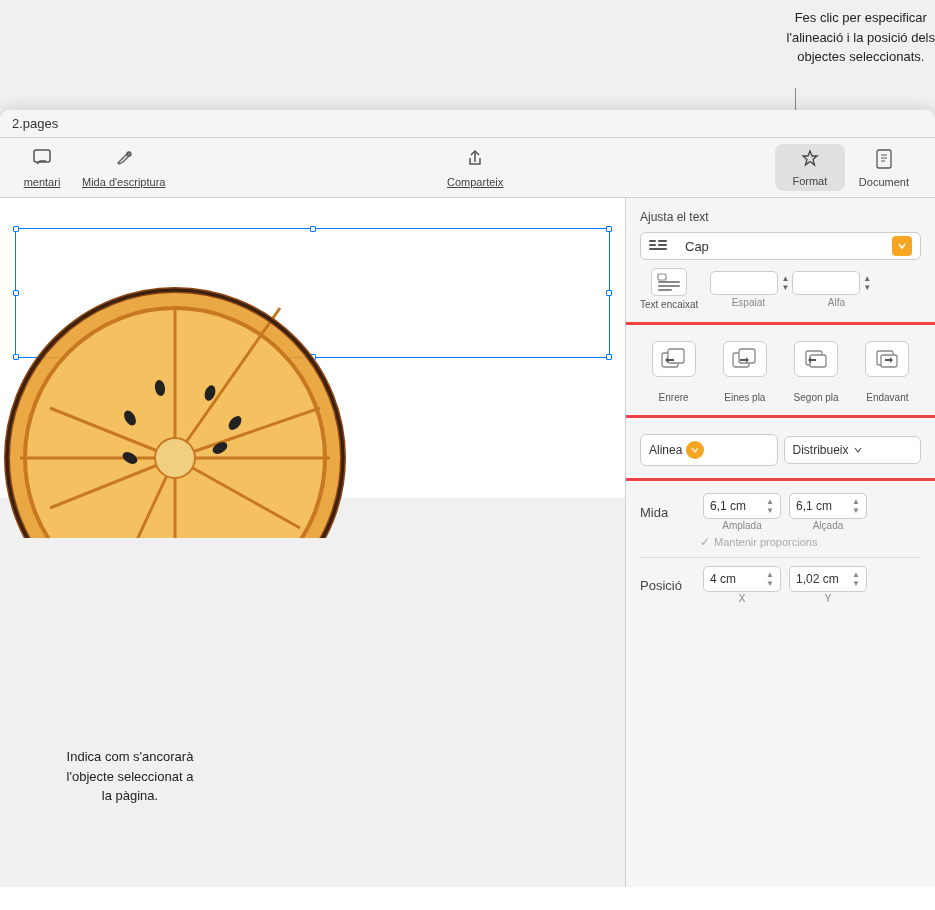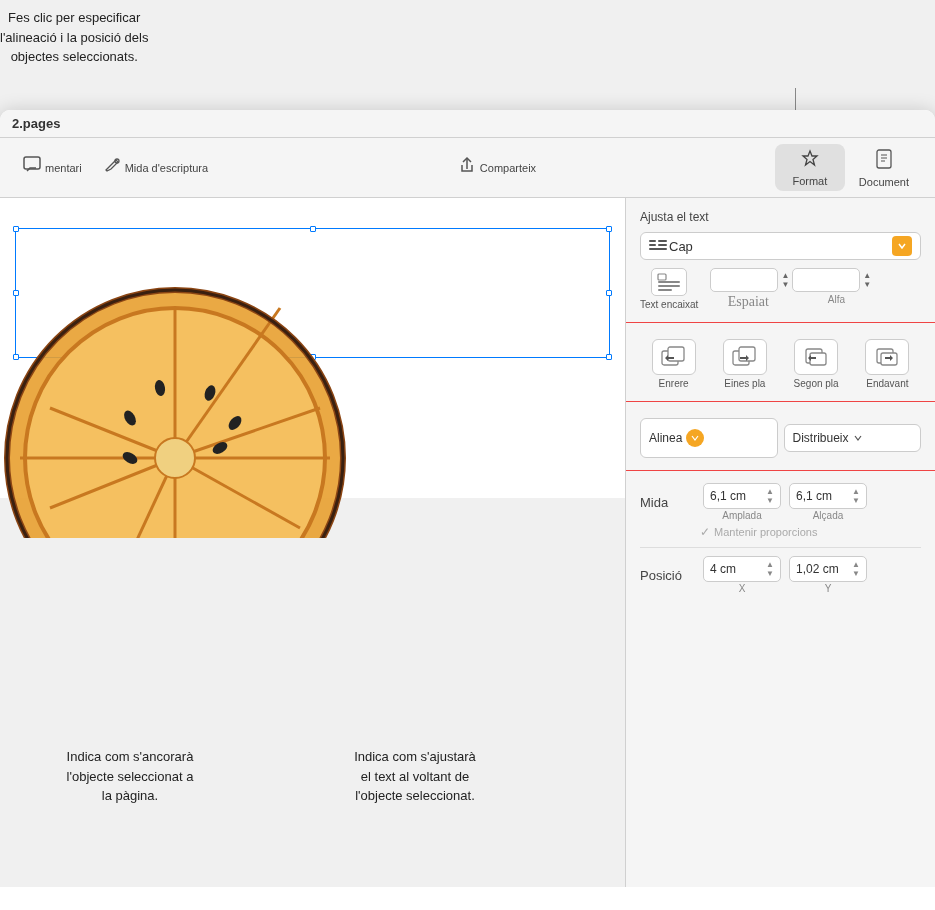--- a/index.html
+++ b/index.html
@@ -14,21 +14,21 @@
 
     
     .tooltip-area {
       position: absolute;
       top: 0;
       left: 0;
       right: 0;
       height: 110px;
       display: flex;
       align-items: flex-start;
-      justify-content: flex-start;
+      justify-content: flex-end;
       padding-top: 8px;
       z-index: 10;
     }
     .tooltip-text {
       font-size: 13px;
       color: #222;
       text-align: center;
       line-height: 1.5;
       max-width: 280px;
     }
@@ -67,46 +67,47 @@
     .titlebar {
       background: #f5f5f5;
       height: 28px;
       display: flex;
       align-items: center;
       padding: 0 12px;
       border-bottom: 1px solid #d0d0d0;
     }
     .titlebar-title {
       font-size: 13px;
-      font-weight: 700;
+      font-weight: 400;
       color: #333;
     }
 
     
     .toolbar {
       background: #f5f5f5;
       height: 60px;
       display: flex;
       align-items: center;
       padding: 0 12px;
       border-bottom: 1px solid #d0d0d0;
       gap: 0;
     }
     .toolbar-btn {
       display: flex;
-      flex-direction: row;
+      flex-direction: column;
       align-items: center;
       justify-content: center;
       padding: 4px 10px;
       font-size: 11px;
       color: #444;
       cursor: pointer;
       border-radius: 6px;
       gap: 3px;
       min-width: 60px;
+      text-decoration: underline;
     }
     .toolbar-btn .tb-icon {
       font-size: 18px;
       color: #555;
     }
     .toolbar-spacer { flex: 1; }
     .toolbar-right {
       display: flex;
       align-items: center;
       gap: 0;
@@ -259,21 +260,21 @@
       font-weight: 500;
       color: #666;
       text-align: center;
       padding: 6px 0 8px;
       border-bottom: 1px solid #d5d5d5;
     }
 
     
     .panel-section {
       padding: 12px 14px;
-      border-bottom: 1px solid #ef4444;
+      border-bottom: 3px solid #ef4444;
     }
     .panel-label {
       font-size: 12px;
       color: #444;
       font-weight: 500;
       margin-bottom: 8px;
     }
 
     
     .wrap-dropdown {
@@ -284,21 +285,21 @@
       border-radius: 6px;
       padding: 4px 8px;
       justify-content: space-between;
       cursor: pointer;
       width: 100%;
       height: 28px;
     }
     .wrap-dropdown-left {
       display: flex;
       align-items: center;
-      gap: 2px;
+      gap: 18px;
       font-size: 13px;
       color: #333;
     }
     .dropdown-arrow-orange {
       width: 20px;
       height: 20px;
       background: #f5a623;
       border-radius: 4px;
       display: flex;
       align-items: center;
@@ -339,21 +340,21 @@
     
     .layer-buttons {
       display: flex;
       gap: 4px;
       margin-top: 4px;
     }
     .layer-btn {
       display: flex;
       flex-direction: column;
       align-items: center;
-      gap: 3px;
+      gap: 15px;
       font-size: 10px;
       color: #555;
       cursor: pointer;
       flex: 1;
     }
     .layer-btn-icon {
       width: 44px;
       height: 36px;
       background: white;
       border: 1px solid #ccc;
@@ -371,21 +372,21 @@
       gap: 6px;
       margin-top: 4px;
     }
     .align-dropdown {
       display: flex;
       align-items: center;
       background: white;
       border: 1px solid #ccc;
       border-radius: 6px;
       padding: 4px 8px;
-      height: 40px;
+      height: 32px;
       cursor: pointer;
       gap: 4px;
     }
     .align-text { font-size: 12px; color: #333; }
     .orange-circle-arrow {
       width: 18px;
       height: 18px;
       background: #f5a623;
       border-radius: 50%;
       display: flex;
@@ -621,25 +622,20 @@
             <circle cx="175" cy="200" r="168" fill="none" stroke="#3a2010" stroke-width="3"></circle>
           </svg>
         </div>
 
         <div class="annotation-area">
           <div class="annotation-left">
             <span>Indica com s'ancorarà</span><br>
             <span>l'objecte seleccionat a</span><br>
             <span>la pàgina.</span>
           </div>
-          <div class="annotation-right">
-            <span>Indica com s'ajustarà</span><br>
-            <span>el text al voltant de</span><br>
-            <span>l'objecte seleccionat.</span>
-          </div>
         </div>
       </div>
     </div>
 
     <div class="sidebar">
 
 
       <div class="panel-section">
         <div class="panel-label">Ajusta el text</div>
 
@@ -683,21 +679,21 @@
                 <span style="font-size:8px; color:#666; cursor:pointer;">▼</span>
               </div>
               <div style="width:68px; height:24px; background:white; border:1px solid #ccc; border-radius:5px; display:flex; align-items:center; padding:0 6px; font-size:11px; color:#777;">
               </div>
               <div style="display:flex; flex-direction:column;">
                 <span style="font-size:8px; color:#666; cursor:pointer;">▲</span>
                 <span style="font-size:8px; color:#666; cursor:pointer;">▼</span>
               </div>
             </div>
             <div style="display:flex; gap:20px; padding-left:4px;">
-              <span style="font-size:14px; color:#888; width:68px; text-align:center;font-family:Liberation Serif, serif;">Espaiat</span>
+              <span style="font-size:10px; color:#888; width:68px; text-align:center;">Espaiat</span>
               <span style="font-size:10px; color:#888; width:68px; text-align:center;">Alfa</span>
             </div>
           </div>
         </div>
       </div>
 
       <div class="panel-section">
         <div class="layer-buttons">
           <div class="layer-btn">
             <div class="layer-btn-icon">

